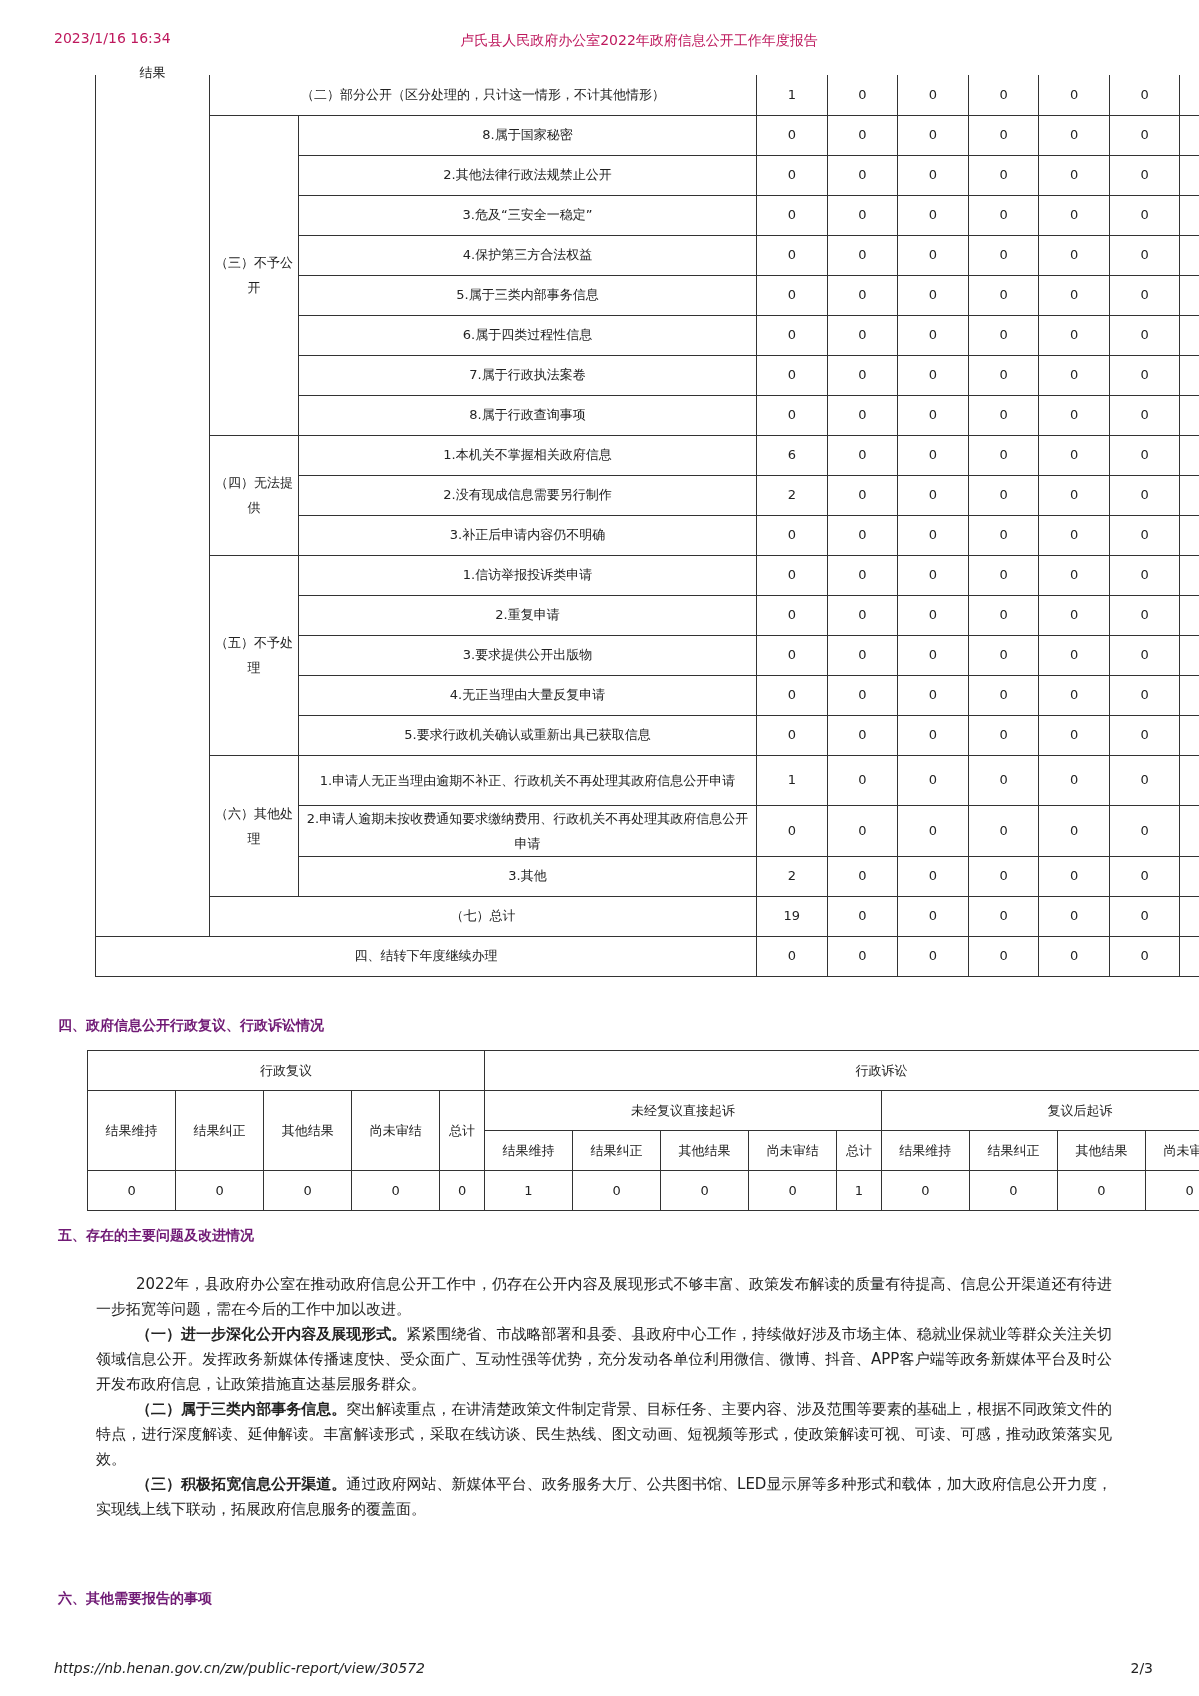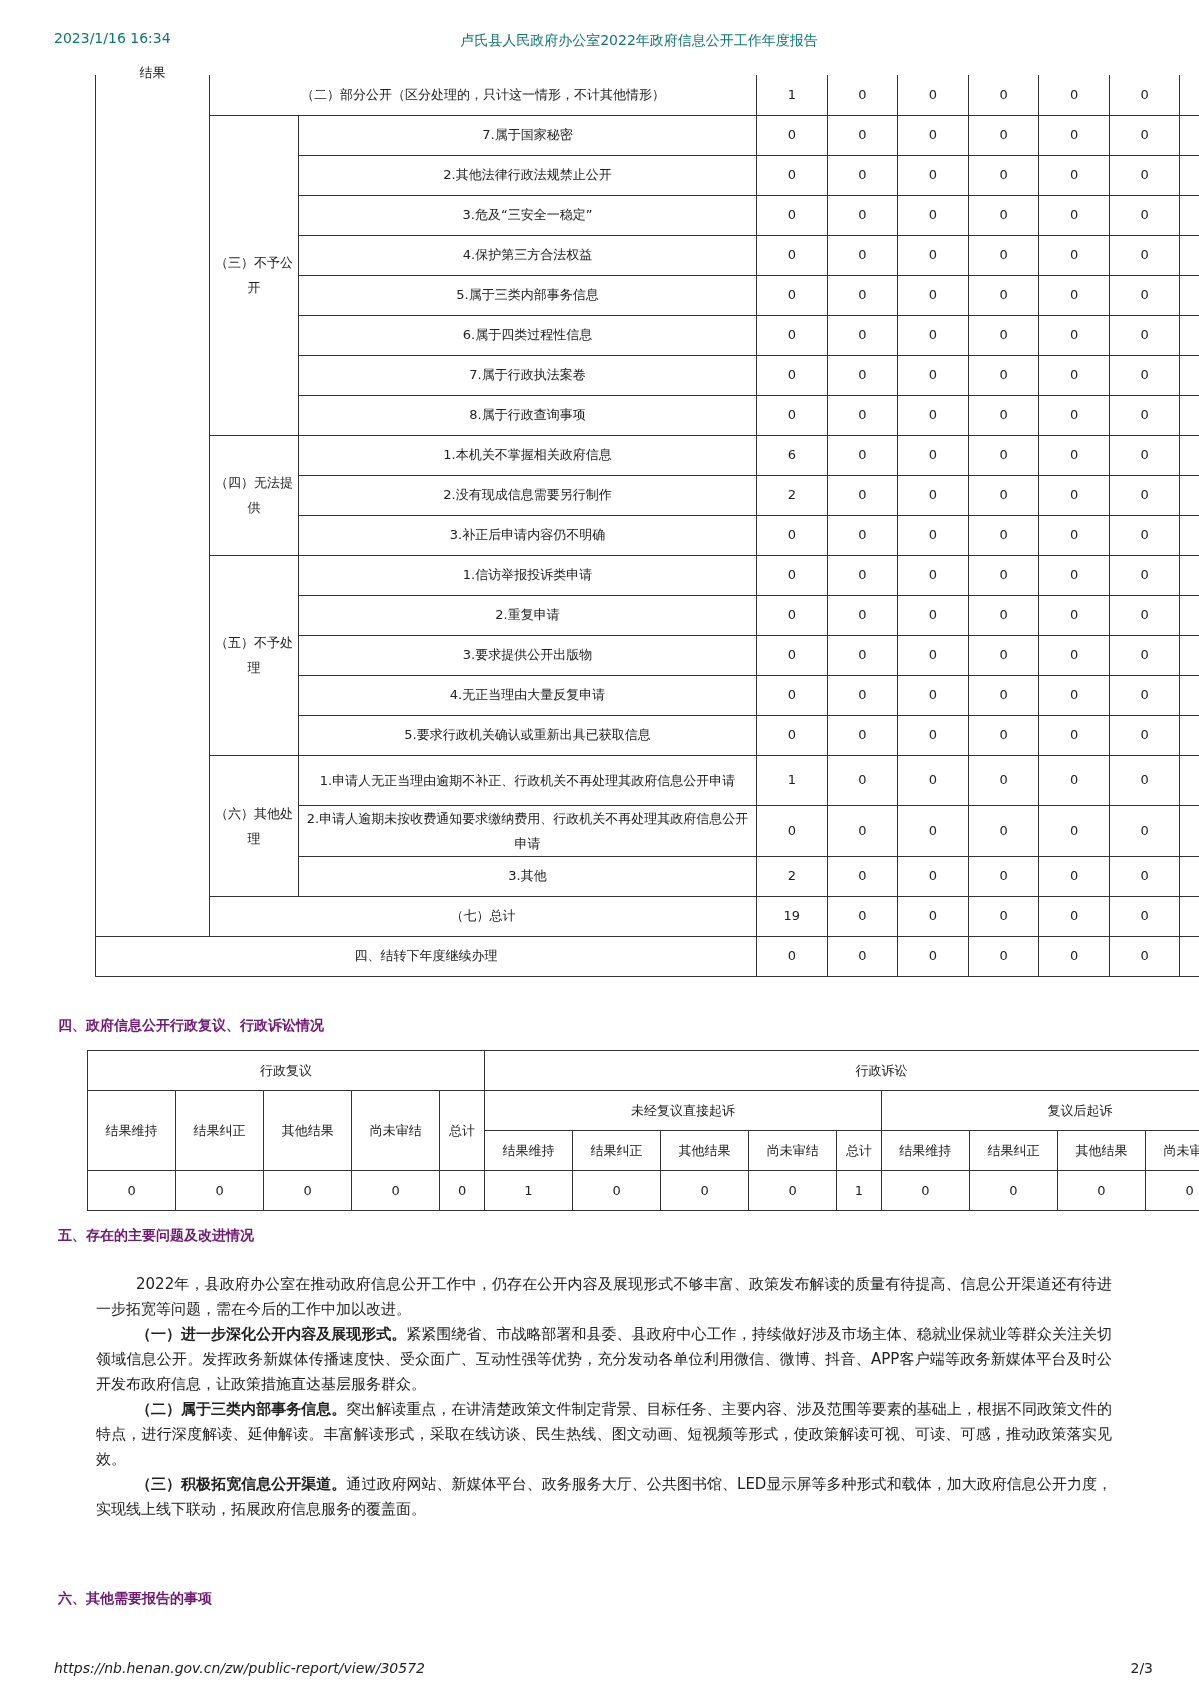--- a/index.html
+++ b/index.html
@@ -1,20 +1,20 @@
 <!DOCTYPE html>
 <html><head>
 <meta charset="utf-8">
 <style>
   html, body { margin: 0; padding: 0; background: #ffffff; }
   body {
     width: 1199px; height: 1696px; position: relative; overflow: hidden;
     font-family: "DejaVu Sans", "Liberation Sans", sans-serif; color: #222;
   }
-  .print-header { position: absolute; top: 30px; left: 0; width: 1088px; height: 24px; font-size: 14px; color: #0f766e; }
+  .print-header { position: absolute; top: 30px; left: 0; width: 1088px; height: 24px; font-size: 14px; color: #be185d; }
   .print-header .ts { position: absolute; left: 54px; top: 0; }
   .print-header .doc-title { position: absolute; left: 0; width: 1199px; text-align: center; top: 2px; padding-left: 79px; box-sizing: border-box; font-size: 14px; }
 
   table { border-collapse: collapse; table-layout: fixed; }
   td { border: 1px solid #333; text-align: center; vertical-align: middle; font-size: 13px; padding: 0 2px; line-height: 24px; color: #222; }
 
   #main-table { position: absolute; left: 95px; top: 75px; width: 1156px; }
   #main-table tr.row { height: 40px; }
   #main-table tr.row2 { height: 50px; }
   #main-table td.top-open { border-top: none; }
@@ -66,21 +66,21 @@
         <td class="top-open">1</td>
         <td class="top-open">0</td>
         <td class="top-open">0</td>
         <td class="top-open">0</td>
         <td class="top-open">0</td>
         <td class="top-open">0</td>
         <td class="top-open">1</td>
       </tr>
       <tr class="row">
         <td class="wrap" rowspan="8">（三）不予公开</td>
-        <td>7.属于国家秘密</td>
+        <td>8.属于国家秘密</td>
         <td>0</td>
         <td>0</td>
         <td>0</td>
         <td>0</td>
         <td>0</td>
         <td>0</td>
         <td>0</td>
       </tr>
       <tr class="row">
         <td>2.其他法律行政法规禁止公开</td>

